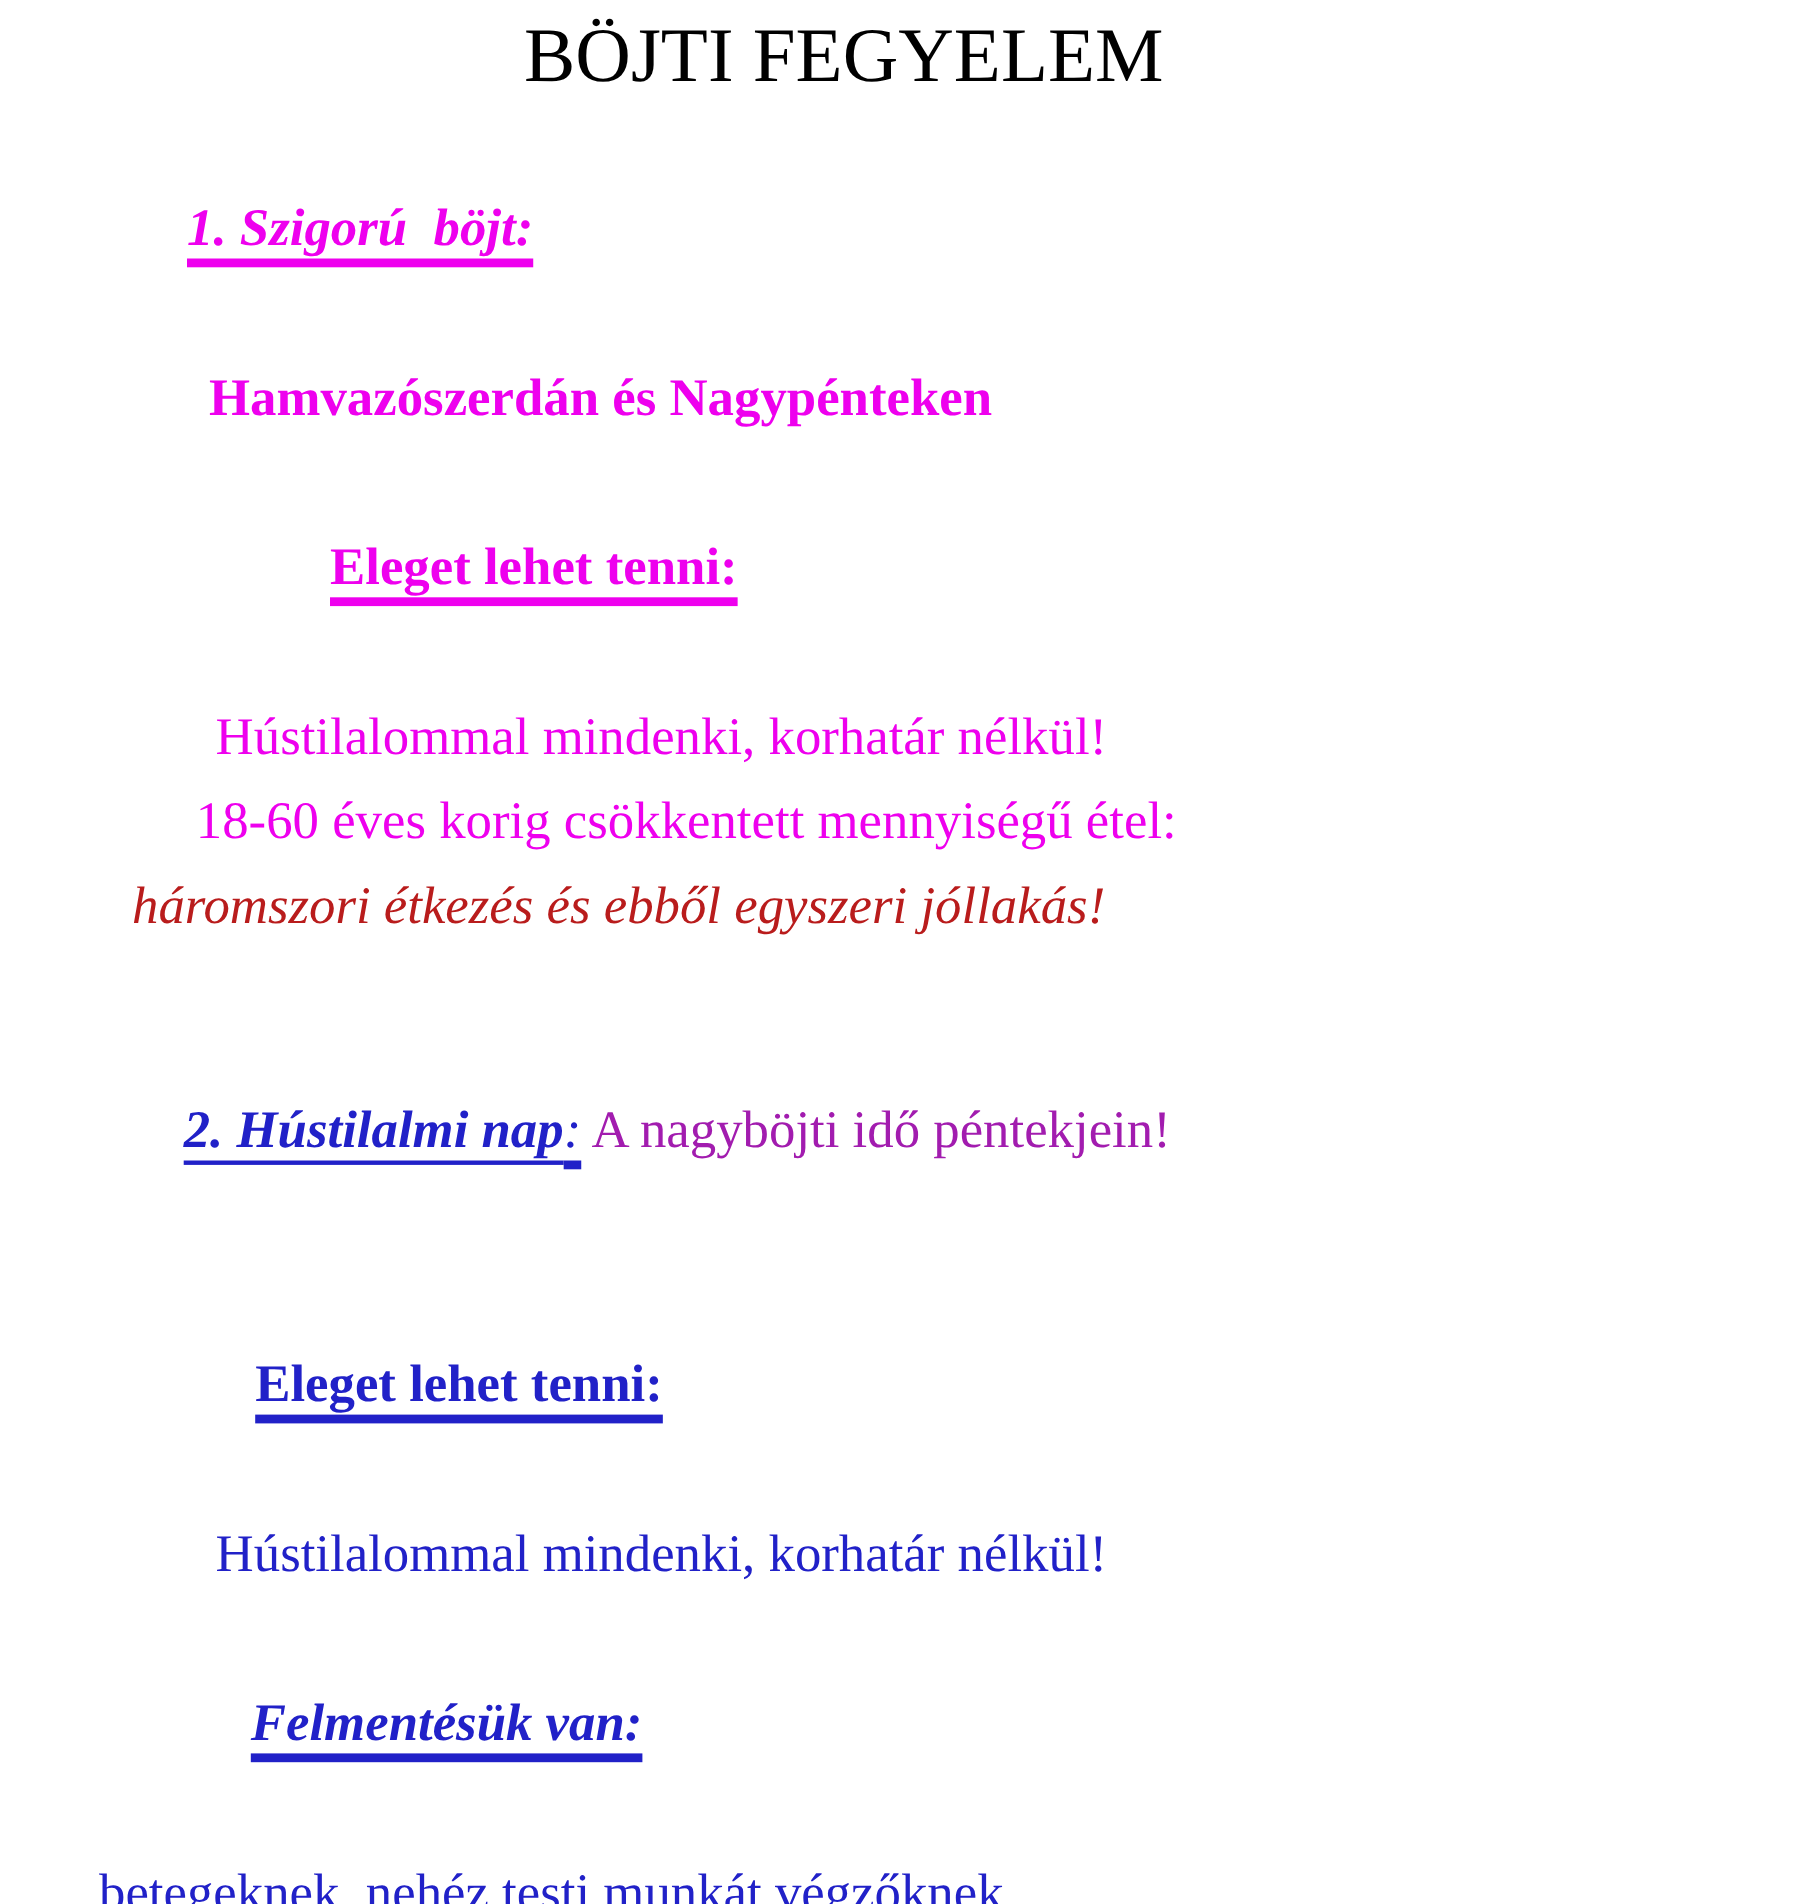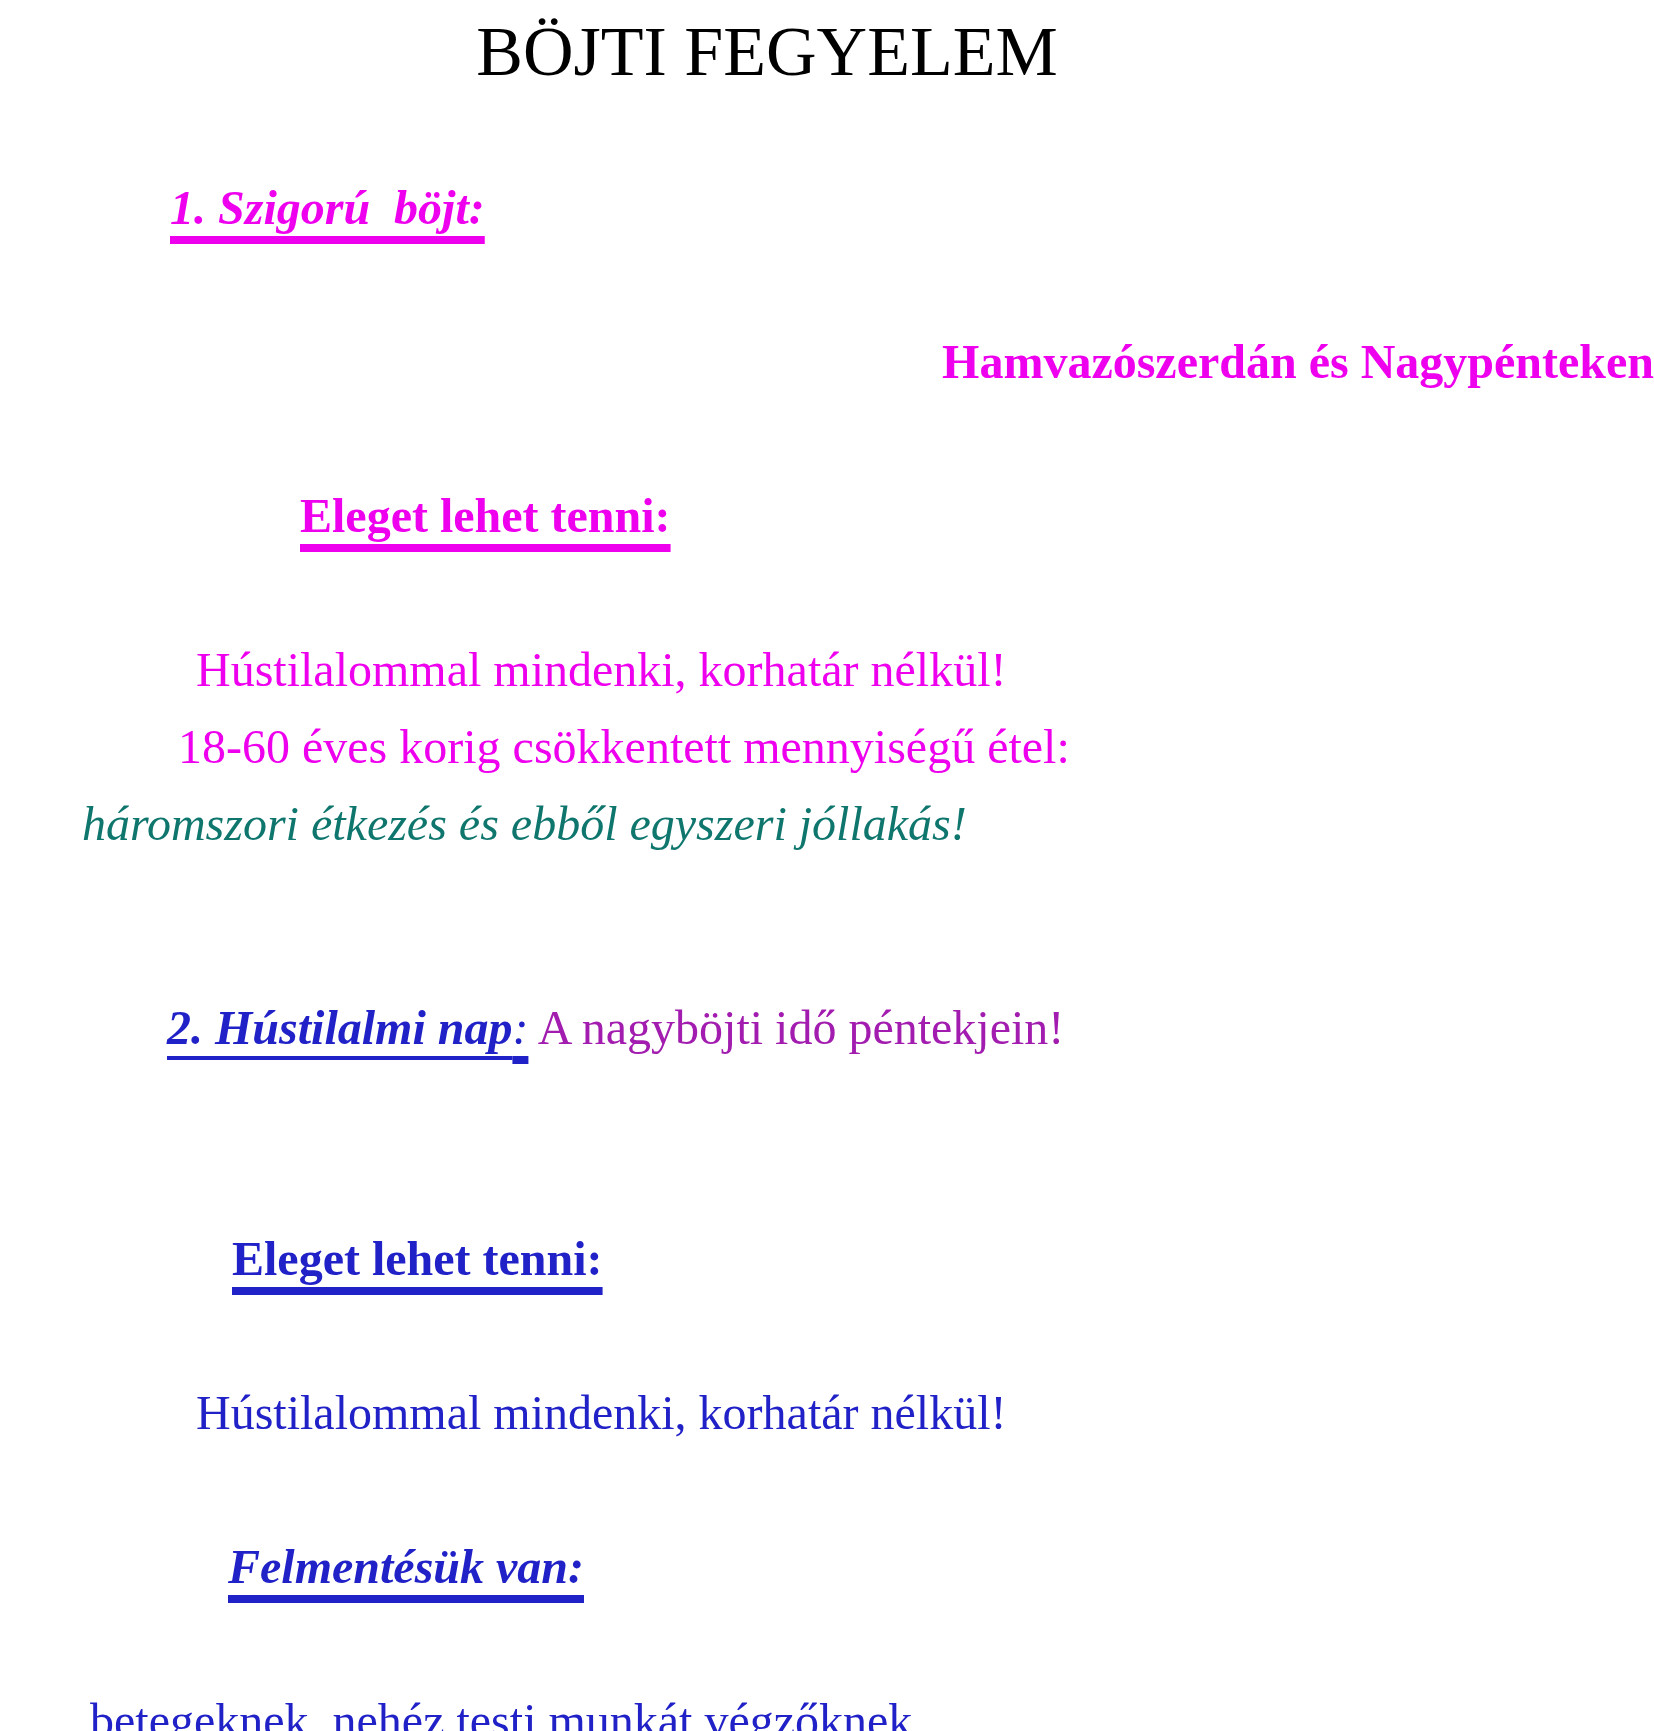--- a/index.html
+++ b/index.html
@@ -25,27 +25,27 @@
 <body>
 
 <div class="page">
 
   <p class="title">BÖJTI FEGYELEM</p>
 
   <div class="sec">
     <p class="line" style="margin-left:98px">
       <span class="b i u" style="color: rgb(238, 0, 238);">1. Szigorú  böjt:</span>
     </p>
-    <p class="line b" style="margin-left: 190px; color: rgb(238, 0, 238); text-align: right;">Hamvazószerdán és Nagypénteken</p>
+    <p class="line b" style="margin-left: 190px; color: rgb(238, 0, 238);">Hamvazószerdán és Nagypénteken</p>
     <p class="line" style="margin-left:228px">
       <span class="b u" style="color: rgb(238, 0, 238);">Eleget lehet tenni:</span>
     </p>
     <p class="line" style="margin-left: 196px; color: rgb(238, 0, 238);">Hústilalommal mindenki, korhatár nélkül!</p>
     <p class="line" style="margin-left: 178px; color: rgb(238, 0, 238);">18-60 éves korig csökkentett mennyiségű étel:</p>
-    <p class="line i" style="margin-left: 82px; color: #0f766e;">háromszori étkezés és ebből egyszeri jóllakás!</p>
+    <p class="line i" style="margin-left: 120px; color: #b91c1c;">háromszori étkezés és ebből egyszeri jóllakás!</p>
   </div>
 
   <div class="sec">
     <p class="line" style="margin-left:95px">
       <span class="b i u" style="color: rgb(33, 33, 200); text-decoration: underline;">2. Hústilalmi nap</span><span class="i u" style="color: rgb(33, 33, 200);">:</span><span style="color: #a21caf;"> A nagyböjti idő péntekjein!</span>
     </p>
     <p class="line" style="margin-left:160px">
       <span class="b u" style="color: rgb(33, 33, 200);">Eleget lehet tenni:</span>
     </p>
     <p class="line" style="margin-left: 196px; color: rgb(33, 33, 200);">Hústilalommal mindenki, korhatár nélkül!</p>

